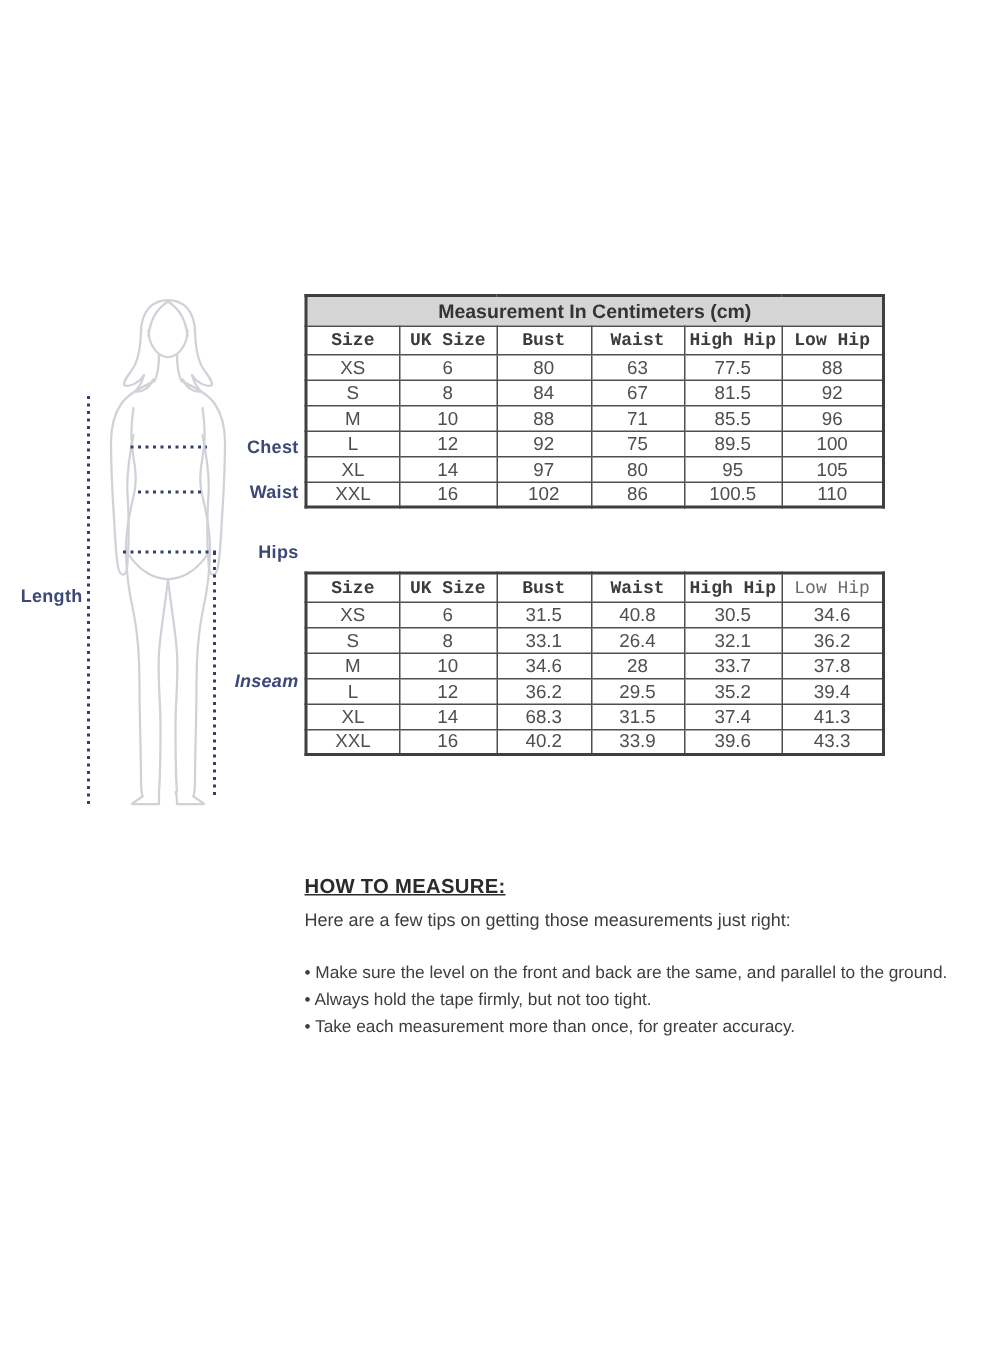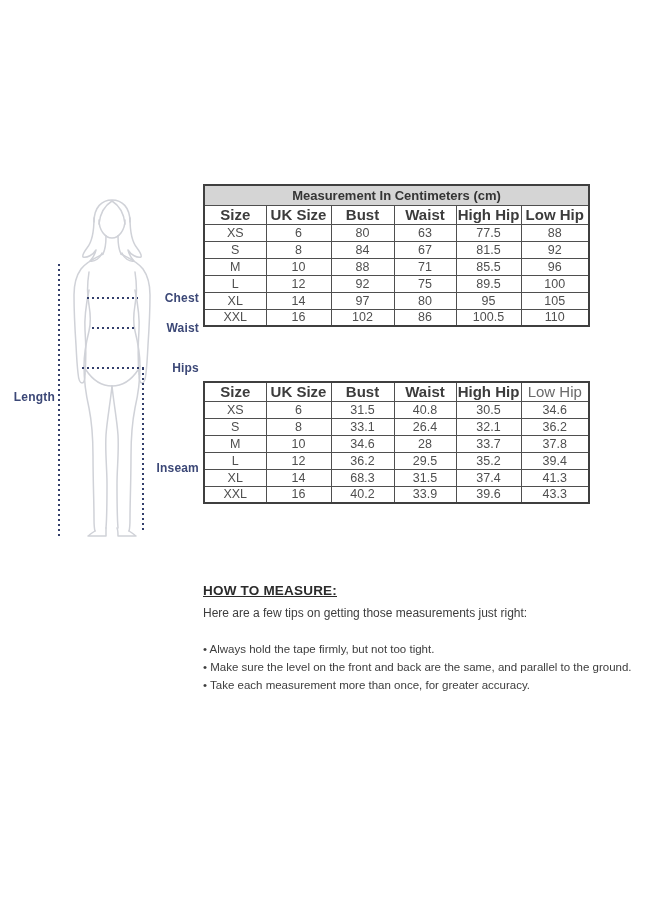--- a/index.html
+++ b/index.html
@@ -7,30 +7,30 @@
   body { width:660px; height:900px; font-family:"Liberation Sans", sans-serif; position:relative; }
   .canvas { position:absolute; left:0; top:0; width:660px; height:900px; background:#ffffff; overflow:hidden; }
 
   
   .figure-svg { position:absolute; left:10px; top:190px; }
   .fig-label { position:absolute; font-size:12px; font-weight:600; color:#3c4877; letter-spacing:.2px; text-align:right; }
   .lbl-length { left:10px;  top:390px; width:45px; }
   .lbl-chest  { left:145px; top:291px; width:54px; }
   .lbl-waist  { left:145px; top:321px; width:54px; }
   .lbl-hips   { left:145px; top:361px; width:54px; }
-  .lbl-inseam { left:145px; top:461px; width:54px; }
+  .lbl-inseam { left:145px; top:447px; width:54px;font-style:italic; }
 
   
   .size-table { position:absolute; left:203px; width:385px; border-collapse:collapse; table-layout:fixed;
                 border:2px solid #3f3f3f; }
-  .size-table.cm   { top:184px; }
+  .size-table.cm   { top:196px; }
   .size-table.inch { top:381px; }
   .size-table td, .size-table th { border:1px solid #4f4f4f; text-align:center; vertical-align:middle; padding:0; }
   .size-table .title-cell { background:#d5d5d5; font-weight:bold; font-size:13px; color:#343434; height:20px; }
-  .size-table th { font-weight:bold; font-size:15px; color:#3c3c3c; height:19px; }
+  .size-table th { font-weight:bold; font-size:12px; color:#3c3c3c; height:19px;font-family:Liberation Mono, monospace; }
   .size-table th.light { font-weight:normal; color:#6a6a6a; }
   .size-table td { font-size:12.5px; color:#4f4f4f; height:17px; }
 
   
   .htm-block { position:absolute; left:203px; top:554px; width:455px; color:#3d3d3d;margin-top:29px; }
   .htm-title { font-size:13.5px; font-weight:bold; text-decoration:underline; color:#2b2b2b; letter-spacing:.2px; }
   .htm-intro { margin-top:8px; font-size:12px; }
   .htm-tips  { margin-top:20px; }
   .tip { font-size:11.5px; line-height:18px; white-space:nowrap; }
   .tip::before { content:"\2022  "; }
@@ -237,19 +237,19 @@
         <td>39.6</td>
         <td>43.3</td>
       </tr>
     </tbody>
   </table>
 
   <div class="htm-block">
     <div class="htm-title">HOW TO MEASURE:</div>
     <div class="htm-intro">Here are a few tips on getting those measurements just right:</div>
     <div class="htm-tips">
+      <div class="tip">Make sure the level on the front and back are the same, and parallel to the ground.</div>
       <div class="tip">Always hold the tape firmly, but not too tight.</div>
-      <div class="tip">Make sure the level on the front and back are the same, and parallel to the ground.</div>
       <div class="tip">Take each measurement more than once, for greater accuracy.</div>
     </div>
   </div>
 
 </div>
 
 </body></html>

